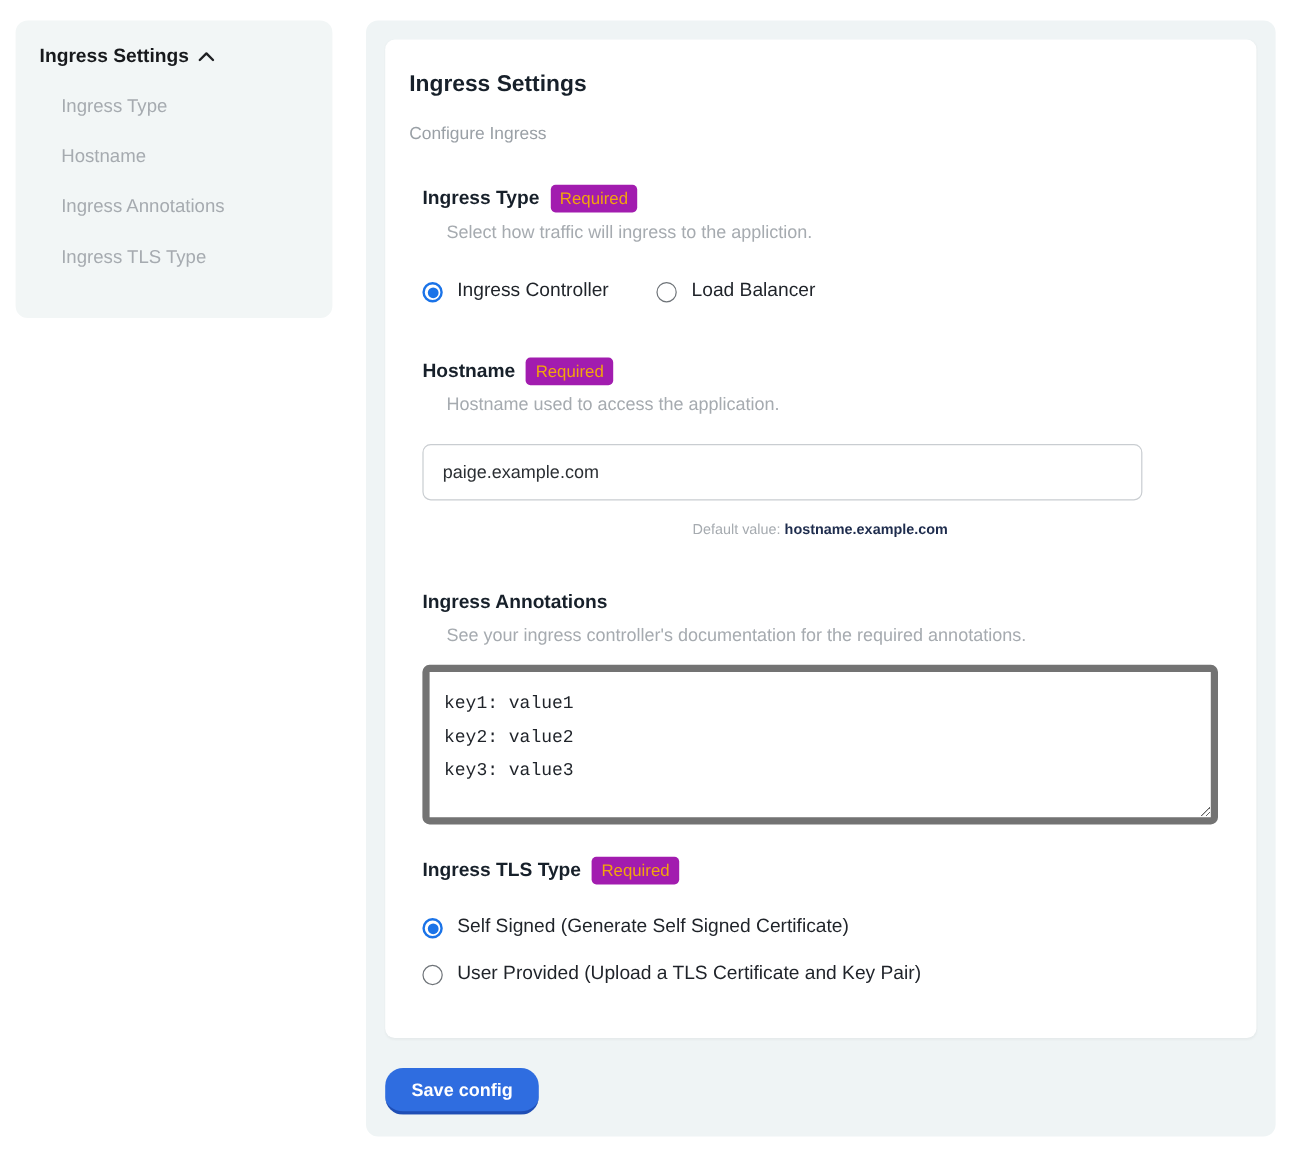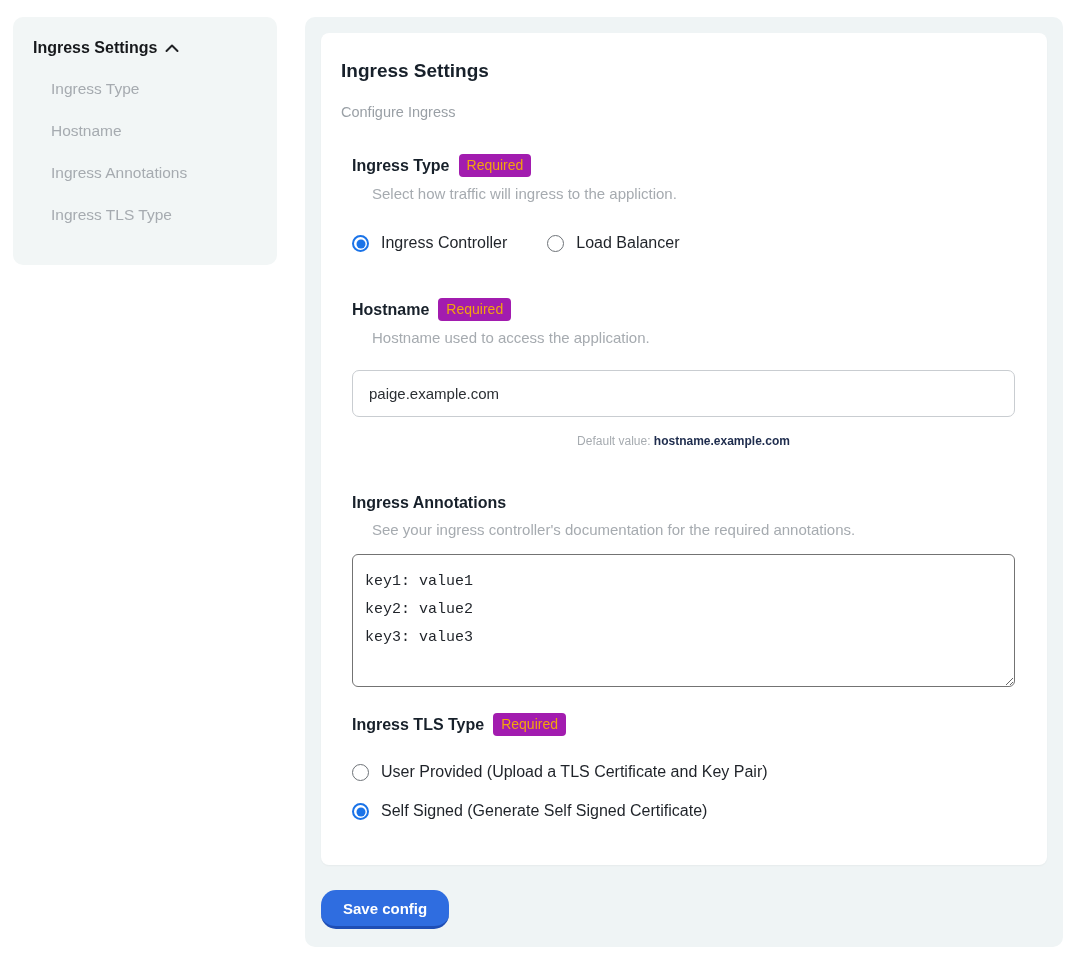--- a/index.html
+++ b/index.html
@@ -105,40 +105,40 @@
     border-radius: 50%;
     background: #1a73e8;
   }
   .radio-label { font-size: 16px; color: #1f2329; }
 
   .tls-radios { margin-top: 27px; display: flex; flex-direction: column; gap: 21px; }
 
   
   .text-input {
     margin-top: 23px;
-    width: 663px;
+    width: 600px;
     height: 47px;
     border: 1px solid #c9cdd1;
     border-radius: 7px;
     padding: 0 16px;
     font-family: "Liberation Sans", sans-serif;
     font-size: 15px;
     color: #2b2f33;
     outline: none;
     background: #ffffff;
   }
   .helper { margin-top: 17px; font-size: 12px; color: #a6abb0; text-align: center; }
   .helper b { color: #1e2c4d; font-weight: 700; }
 
   
   .annotations {
     margin-top: 15px;
     width: 663px;
     height: 133px;
-    border: 1px solid #737373;
+    border: 6px solid #737373;
     border-radius: 6px;
     padding: 13px 12px;
     font-family: "Liberation Mono", monospace;
     font-size: 15px;
     line-height: 28px;
     color: #1f2329;
     resize: both;
     outline: none;
     background: #ffffff;
   }
@@ -221,25 +221,25 @@
 key3: value3</textarea>
     </div>
 
     <div class="section sec-tls">
       <div class="section-header">
         <span class="section-label">Ingress TLS Type</span>
         <span class="badge">Required</span>
       </div>
       <div class="tls-radios">
         <label class="radio-option">
+          <span class="radio" data-checked="true"></span>
+          <span class="radio-label">Self Signed (Generate Self Signed Certificate)</span>
+        </label>
+        <label class="radio-option">
           <span class="radio" data-checked="false"></span>
           <span class="radio-label">User Provided (Upload a TLS Certificate and Key Pair)</span>
         </label>
-        <label class="radio-option">
-          <span class="radio" data-checked="true"></span>
-          <span class="radio-label">Self Signed (Generate Self Signed Certificate)</span>
-        </label>
       </div>
     </div>
   </div>
 
   <button class="save-btn">Save config</button>
 </section>
 
 </body></html>

